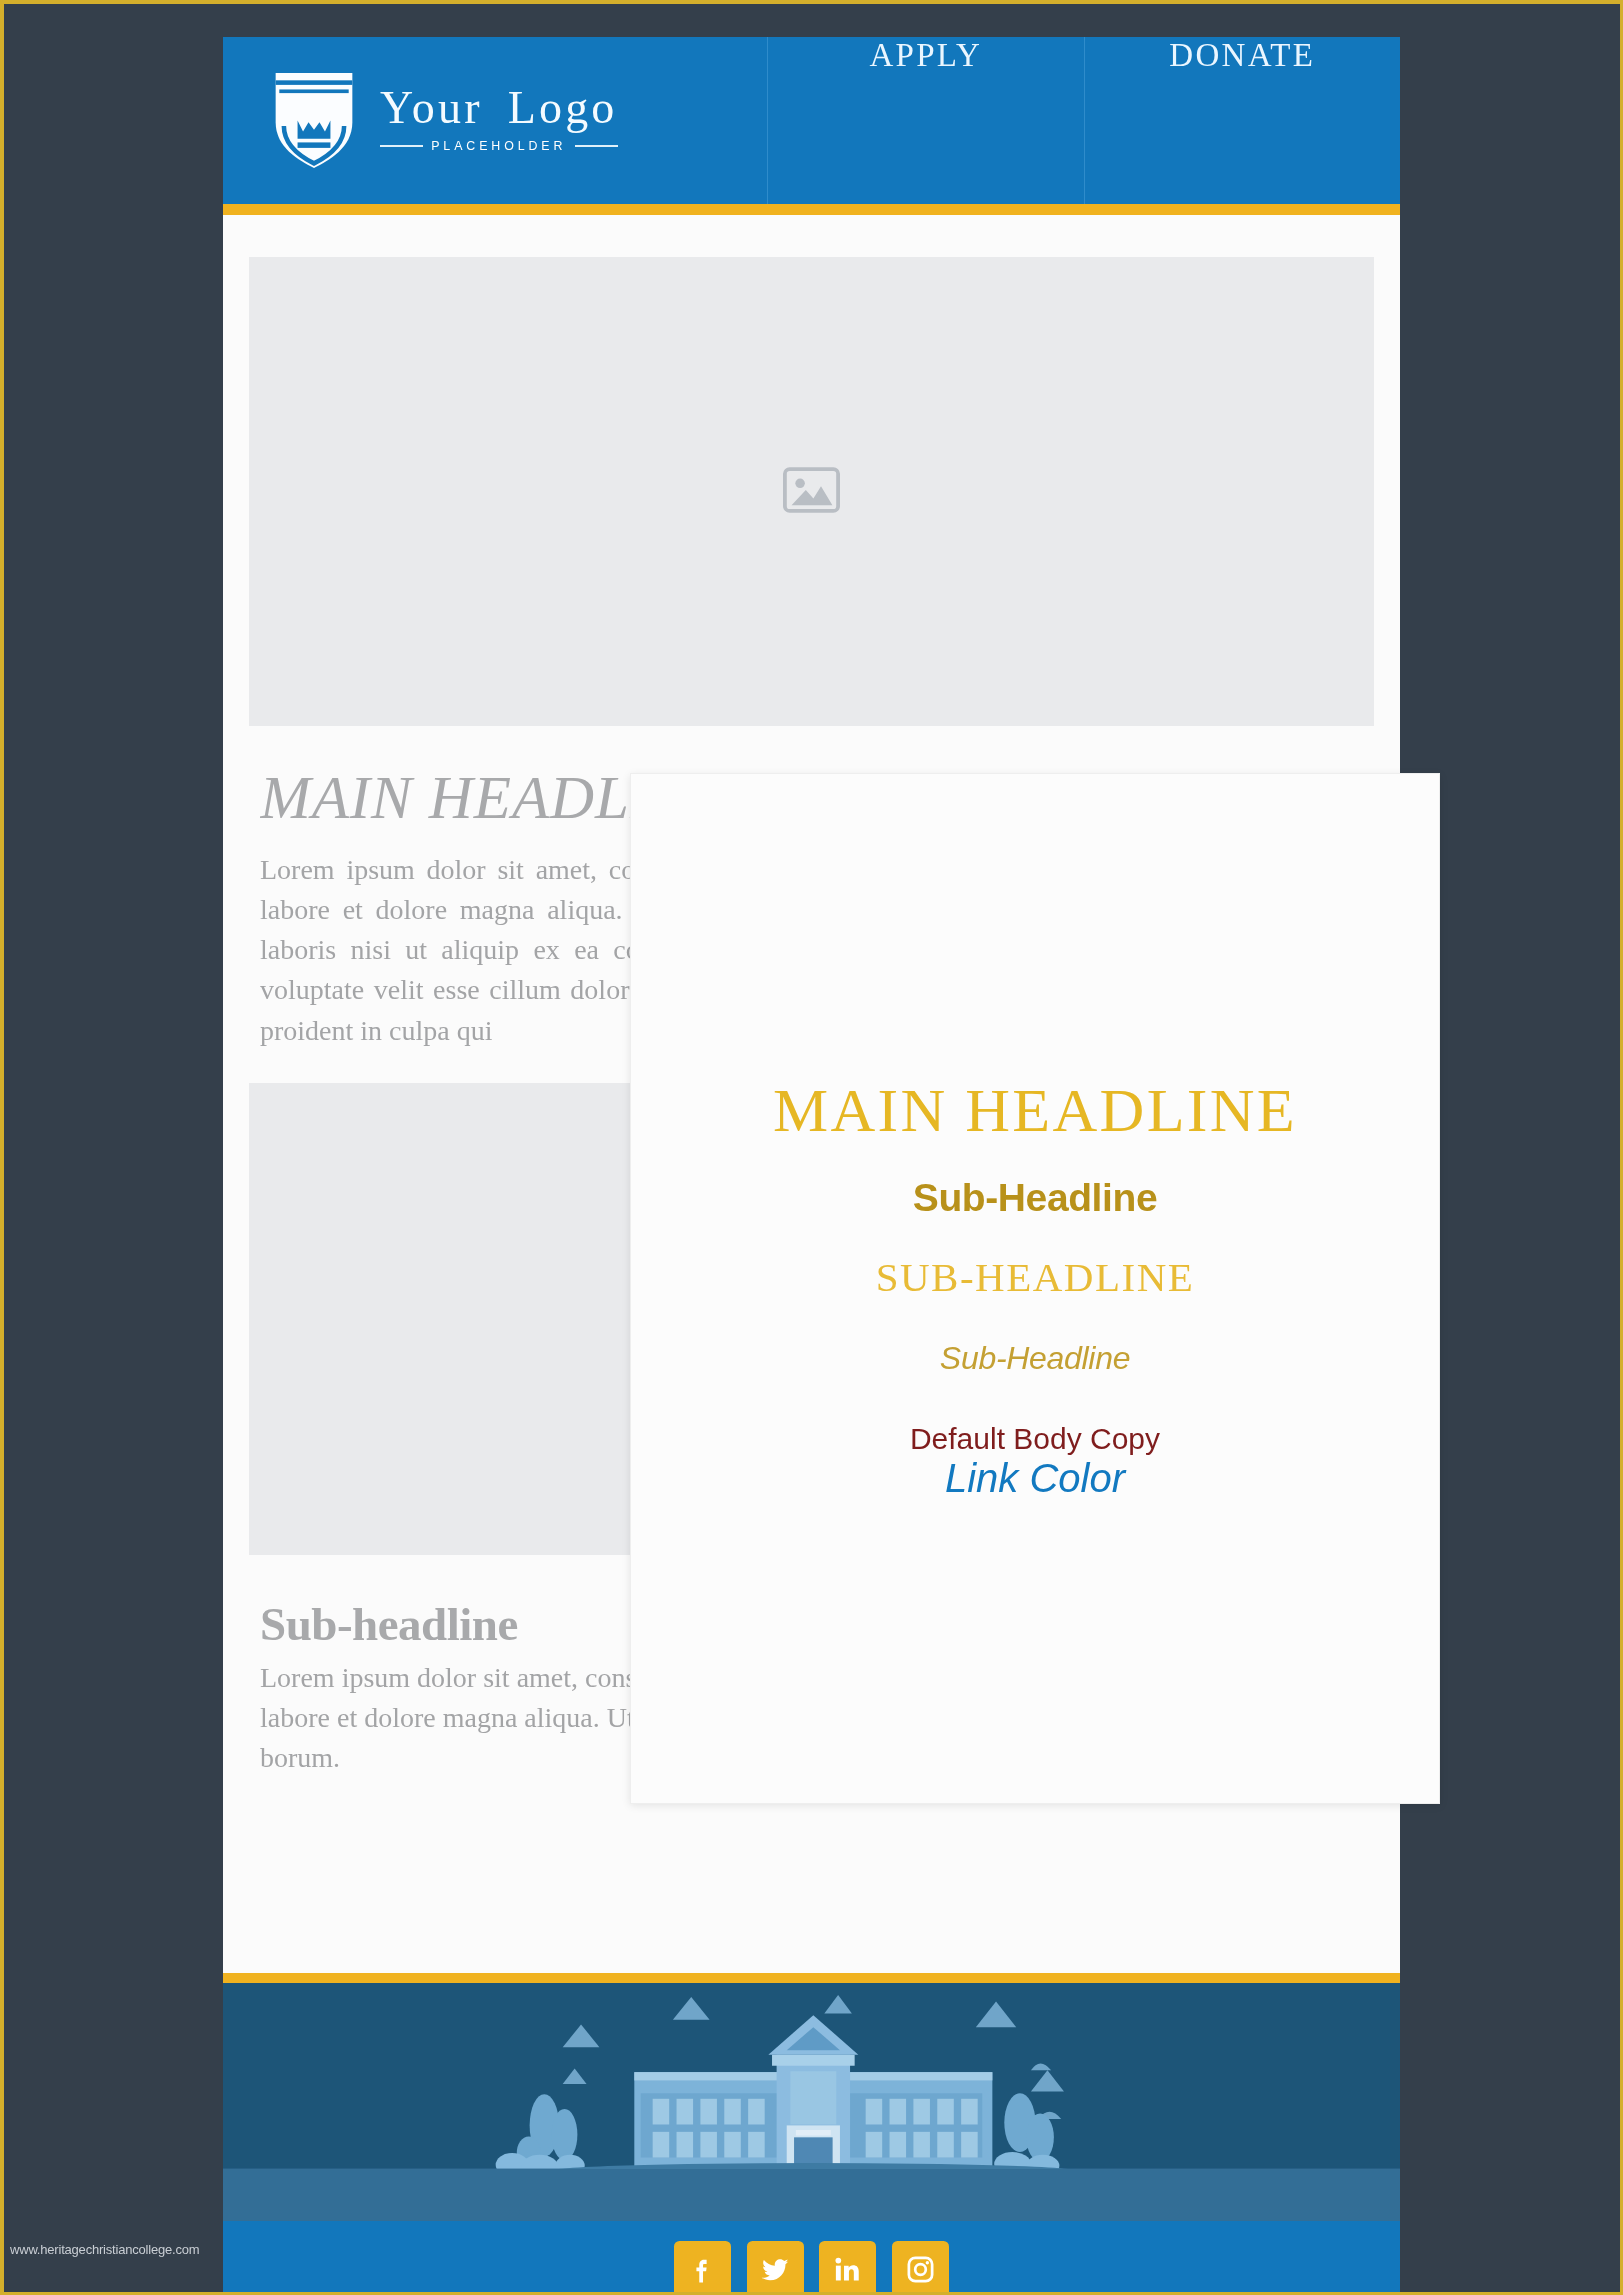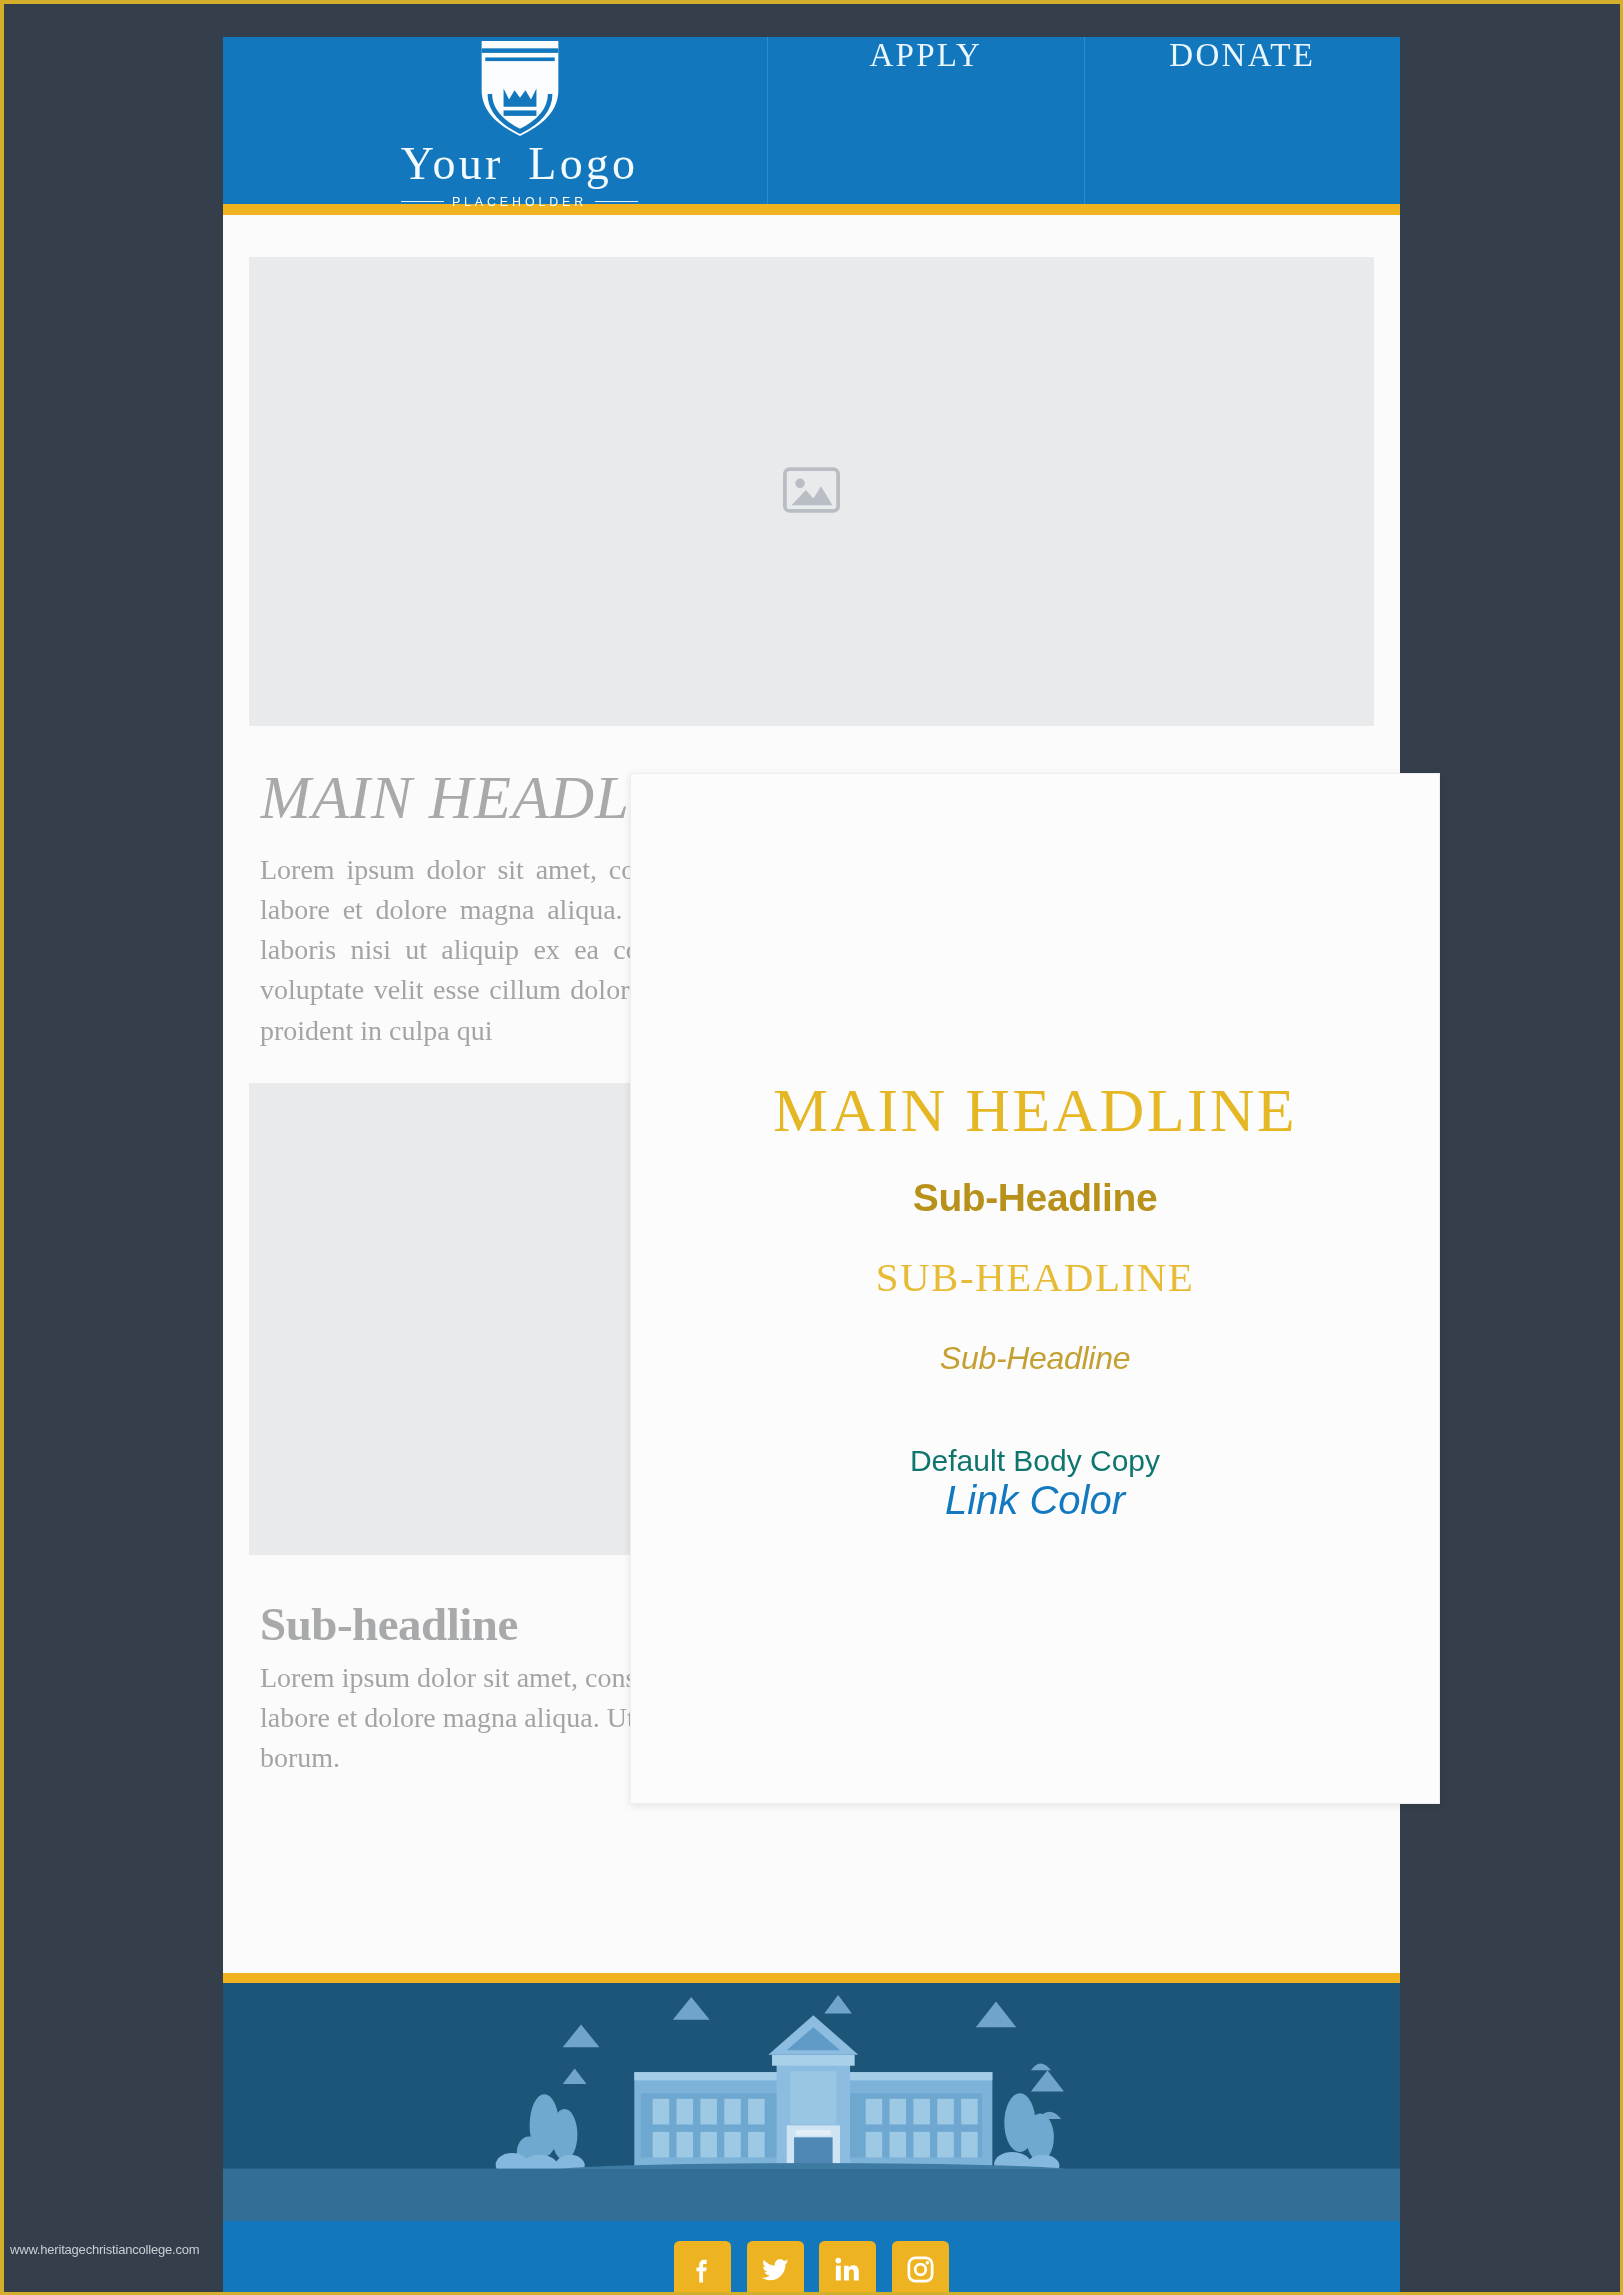--- a/index.html
+++ b/index.html
@@ -42,21 +42,21 @@
     align-items: stretch;
     height: 167px;
     background: #1277bc;
   }
 
   #logo-cell {
     width: 544px;
     display: flex;
     align-items: center;
     padding-left: 49px;
-    flex-direction: column;
+    gap: 24px;
   }
 
   .shield-wrap { width: 84px; height: 103px; flex: none; }
 
   #logo-text-block {
     display: flex;
     flex-direction: column;
     align-items: center;
     padding-bottom: 3.7px;
   }
@@ -213,22 +213,22 @@
     font-style: italic;
     font-size: 32px;
     color: #c4a033;
     margin-top: 39px;
     letter-spacing: -0.3px;
   }
 
   #style-body-copy {
     font-family: "Liberation Sans", sans-serif;
     font-size: 30px;
-    color: #0f766e;
-    margin-top: 67px;
+    color: #7f1d1d;
+    margin-top: 45px;
   }
 
   #style-link-color {
     font-family: "Liberation Sans", sans-serif;
     font-weight: normal;
     font-style: italic;
     font-size: 40px;
     color: #1279c0;
     cursor: pointer;
   }

